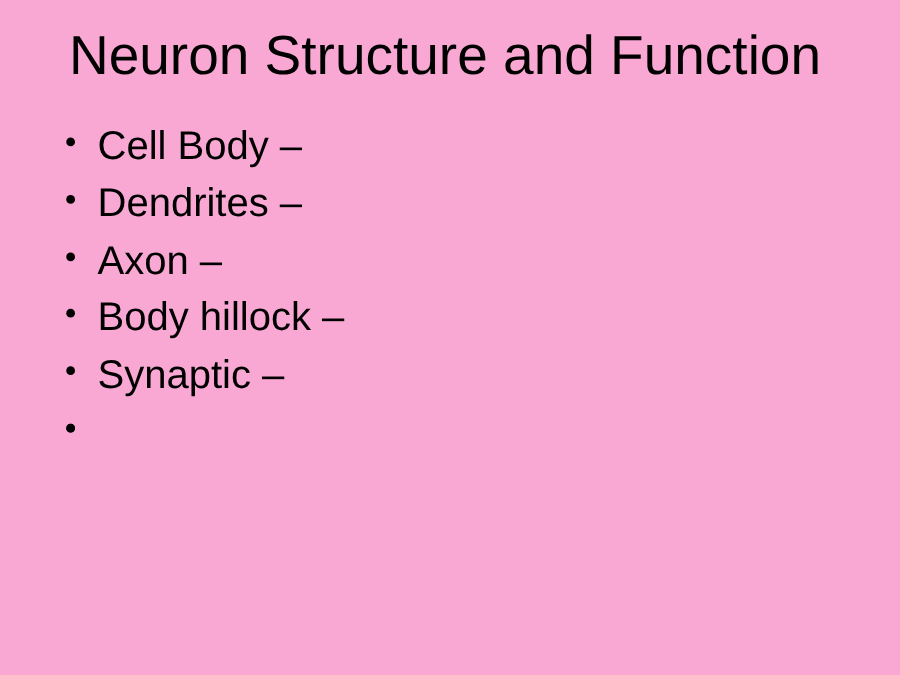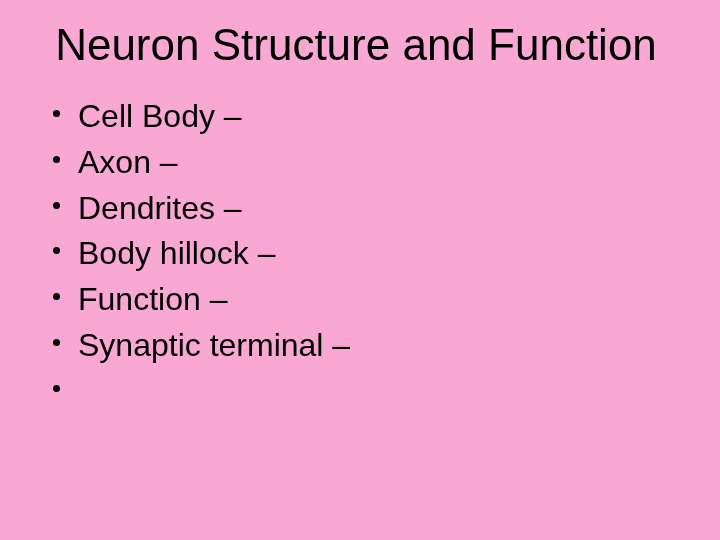--- a/index.html
+++ b/index.html
@@ -66,35 +66,34 @@
 <div class="slide">
   <h1 class="slide-title">Neuron Structure and Function</h1>
 
   <ul class="bullet-list">
     <li class="bullet-item">
       <span class="bullet-dot"></span>
       <span>Cell Body –</span>
     </li>
     <li class="bullet-item">
       <span class="bullet-dot"></span>
-      <span>Axon –</span>
+      <span>Dendrites –</span>
     </li>
     <li class="bullet-item">
       <span class="bullet-dot"></span>
-      <span>Dendrites –</span>
+      <span>Axon –</span>
     </li>
     <li class="bullet-item">
       <span class="bullet-dot"></span>
       <span>Body hillock –</span>
     </li>
     <li class="bullet-item">
       <span class="bullet-dot"></span>
-      <span>Function –</span>
+      <span>Synaptic –</span>
     </li>
     <li class="bullet-item">
       <span class="bullet-dot"></span>
-      <span>Synaptic terminal –</span>
     </li>
     <li class="bullet-item">
       <span class="bullet-dot"></span>
     </li>
   </ul>
 </div>
 
 </body></html>

